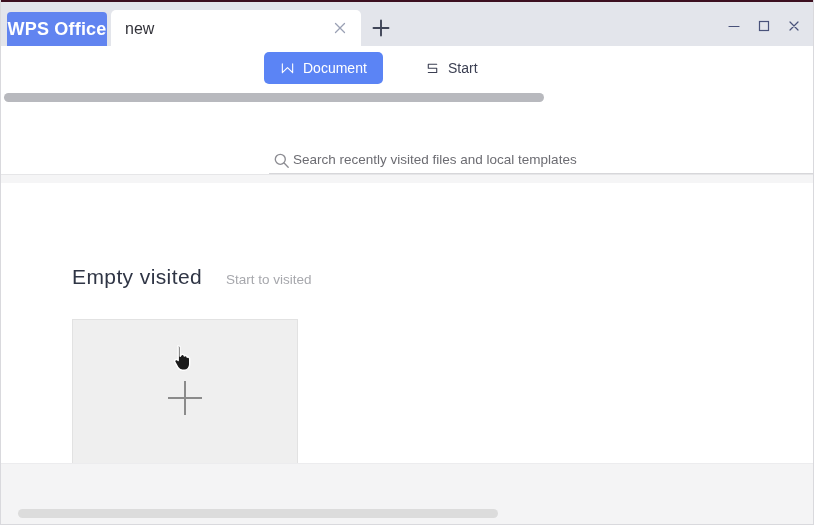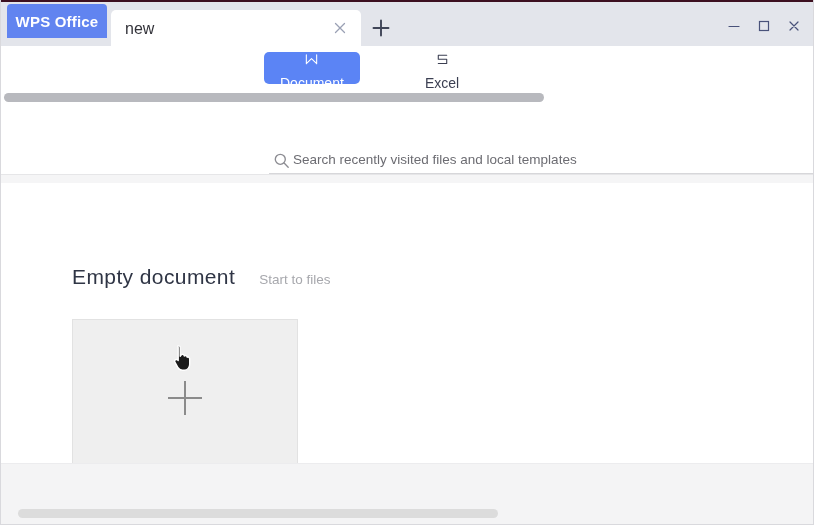--- a/index.html
+++ b/index.html
@@ -42,27 +42,27 @@
     position: absolute;
     left: 0; top: 2px;
     width: 814px;
     height: 44px;
     background: #e3e5eb;
   }
 
   .wps-badge {
     position: absolute;
     left: 6px;
-    top: 2px;
+    top: 10px;
     width: 100px;
     height: 34px;
     background: #6184f0;
     border-radius: 4px 4px 0 0;
     color: #ffffff;
-    font-size: 15px;
+    font-size: 18px;
     font-weight: bold;
     display: flex;
     align-items: center;
     justify-content: center;
     letter-spacing: 0.2px;
     cursor: pointer;
   }
 
   .doc-tab {
     position: absolute;
@@ -143,21 +143,20 @@
     height: 32px;
     display: flex;
     align-items: center;
     gap: 8px;
     padding: 0 16px;
     border-radius: 5px;
     font-size: 14px;
     color: #3b3f52;
     cursor: pointer;
     box-sizing: border-box;
-    flex-direction: column;
   }
   .cat-item.active {
     background: #5b84f5;
     color: #ffffff;
   }
   .cat-doc   { left: 263px; }
   .cat-excel { left: 408px; }
   .cat-pres  { left: 508px; }
 
   .cat-icon { width: 15px; height: 15px; display: block; }
@@ -381,21 +380,21 @@
         </span>
         <span>Document</span>
       </div>
 
       <div class="cat-item cat-excel">
         <span class="cat-icon">
           <svg class="cat-icon" viewBox="0 0 16 16">
             <path d="M12.5 3.5 H3.5 V7.8 H12.5 V12.3 H3.5" stroke="#3b3f52" stroke-width="1.15" fill="none" stroke-linecap="round" stroke-linejoin="round"></path>
           </svg>
         </span>
-        <span>Excel</span>
+        <span>Start</span>
       </div>
 
     </div>
 
     <div class="hscroll-top"></div>
 
     <div class="search-zone">
       <span class="search-icon">
         <svg width="17" height="17" viewBox="0 0 17 17">
           <circle cx="7.3" cy="7.3" r="5" stroke="#8c8c92" stroke-width="1.35" fill="none"></circle>
@@ -405,22 +404,22 @@
       <input class="search-input" type="text" placeholder="Search recently visited files and local templates" style="">
     </div>
 
     <div class="search-underline"></div>
     <div class="section-divider"></div>
     <div class="gray-strip"></div>
 
     <div class="content">
 
       <div class="heading-row">
-        <span class="heading-main">Empty document</span>
-        <span class="heading-sub">Start to files</span>
+        <span class="heading-main">Empty visited</span>
+        <span class="heading-sub">Start to visited</span>
       </div>
 
       <div class="doc-card">
         <span class="plus-mark">
           <span class="ph"></span>
           <span class="pv"></span>
         </span>
       </div>
     </div>
 

